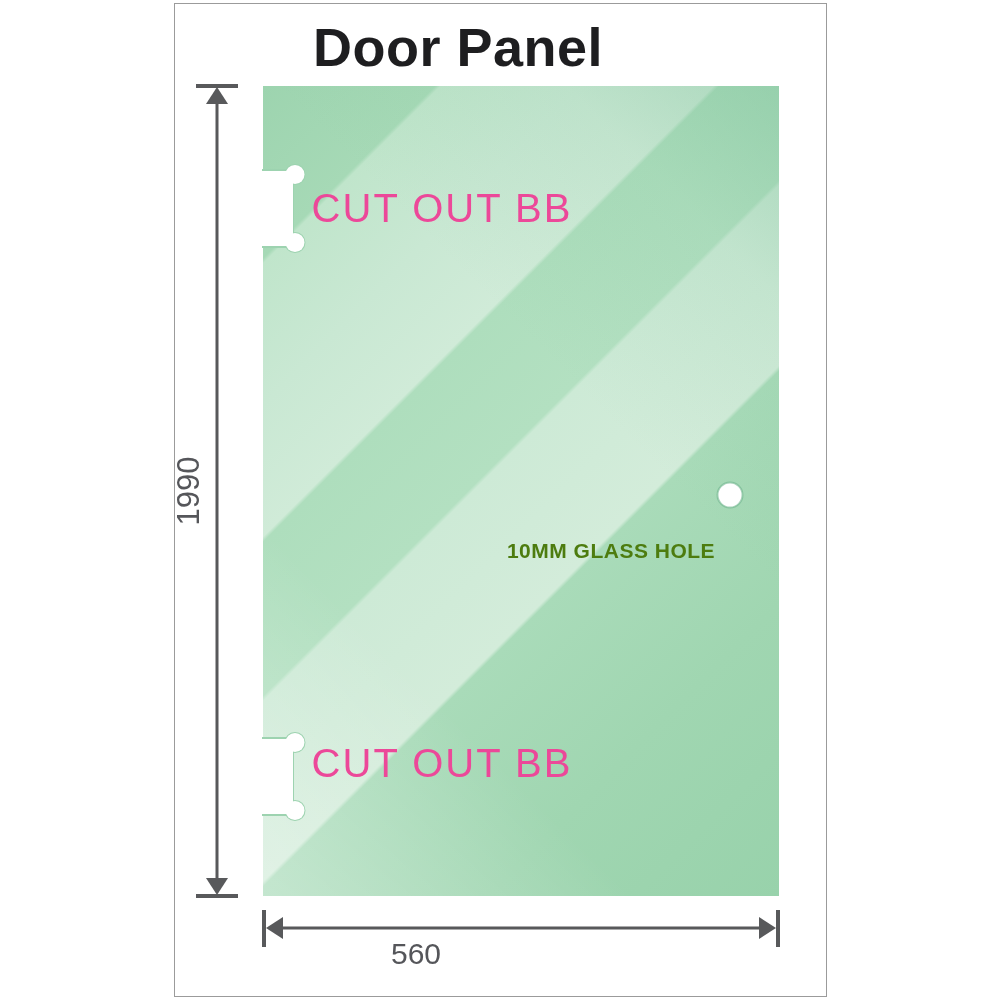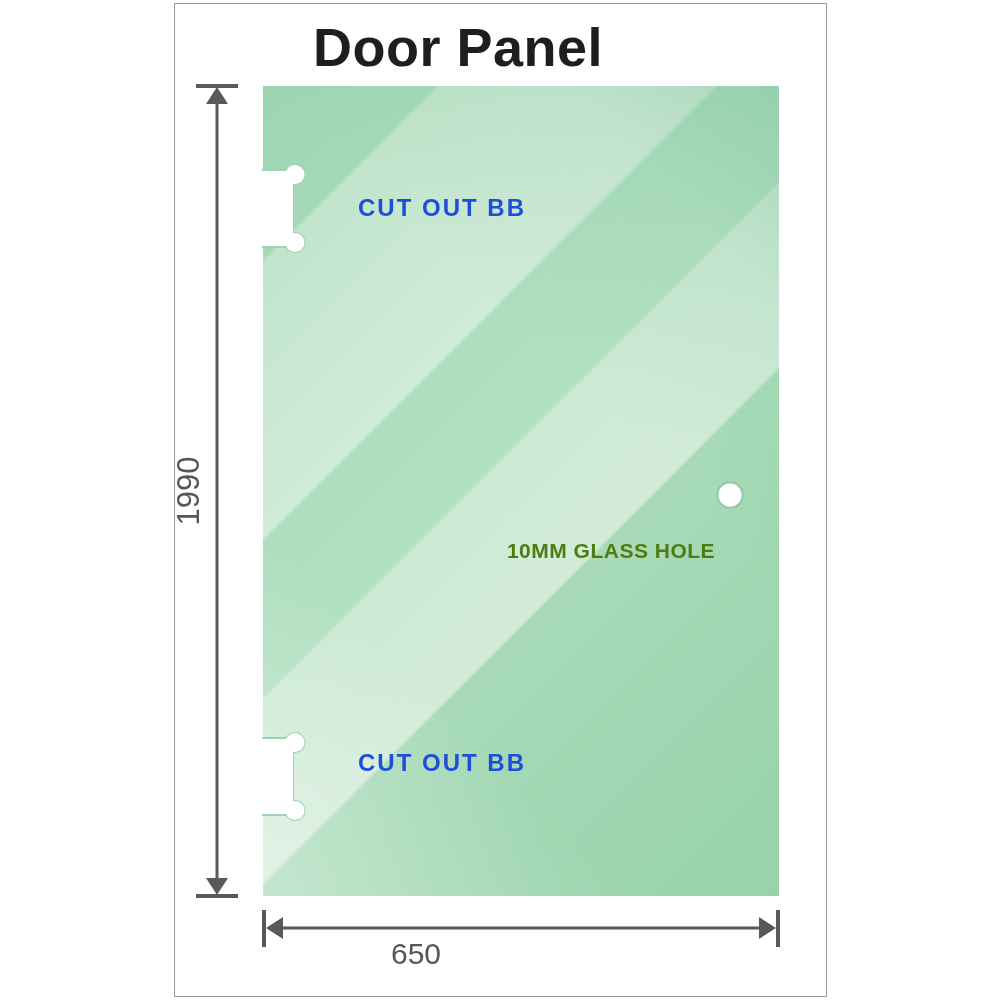--- a/index.html
+++ b/index.html
@@ -79,26 +79,25 @@
     font-size: 31px;
     transform: translate(-50%, -50%) rotate(-90deg);
   }
   .dim-width-label {
     left: 416px;
     top: 954px;
     font-size: 30px;
   }
 
   .cutout-label {
-    color: #1d4ed8;
-    font-size: 24px;
+    color: #ec4899;
+    font-size: 40px;
     letter-spacing: 2px;
     white-space: nowrap;
     transform: translate(-50%, -50%);
-    font-weight: bold;
   }
   .cutout-label-top    { left: 442px; top: 208px; }
   .cutout-label-bottom { left: 442px; top: 763px; }
 
   .hole-label {
     left: 611px;
     top: 551px;
     color: #4d7c0f;
     font-size: 21px;
     font-weight: 600;
@@ -151,18 +150,18 @@
     <rect x="252" y="739" width="41" height="75" fill="#ffffff"></rect>
     <circle cx="295" cy="742.5" r="9.5" fill="#ffffff"></circle>
     <circle cx="295" cy="810.5" r="9.5" fill="#ffffff"></circle>
     <rect x="252" y="739" width="40" height="75" fill="#ffffff"></rect>
   </g>
 
   <circle cx="730" cy="495" r="12.5" fill="#ffffff" stroke="rgba(110,180,140,0.6)" stroke-width="2"></circle>
 </svg>
 
 <div class="abs dim-label dim-height-label">1990</div>
-<div class="abs dim-label dim-width-label">650</div>
+<div class="abs dim-label dim-width-label">560</div>
 
 <div class="abs cutout-label cutout-label-top">CUT OUT BB</div>
 <div class="abs cutout-label cutout-label-bottom">CUT OUT BB</div>
 
 <div class="abs hole-label">10MM GLASS HOLE</div>
 
 </body></html>

